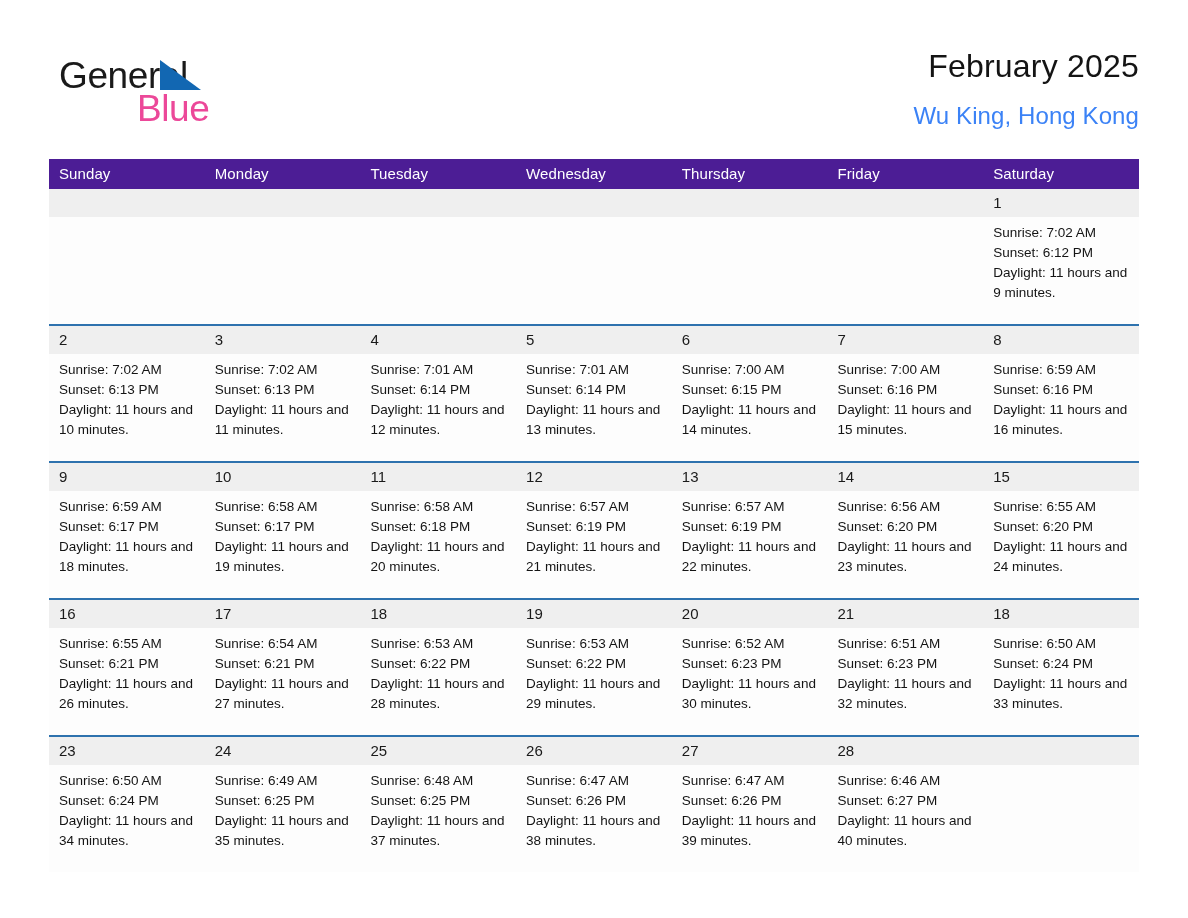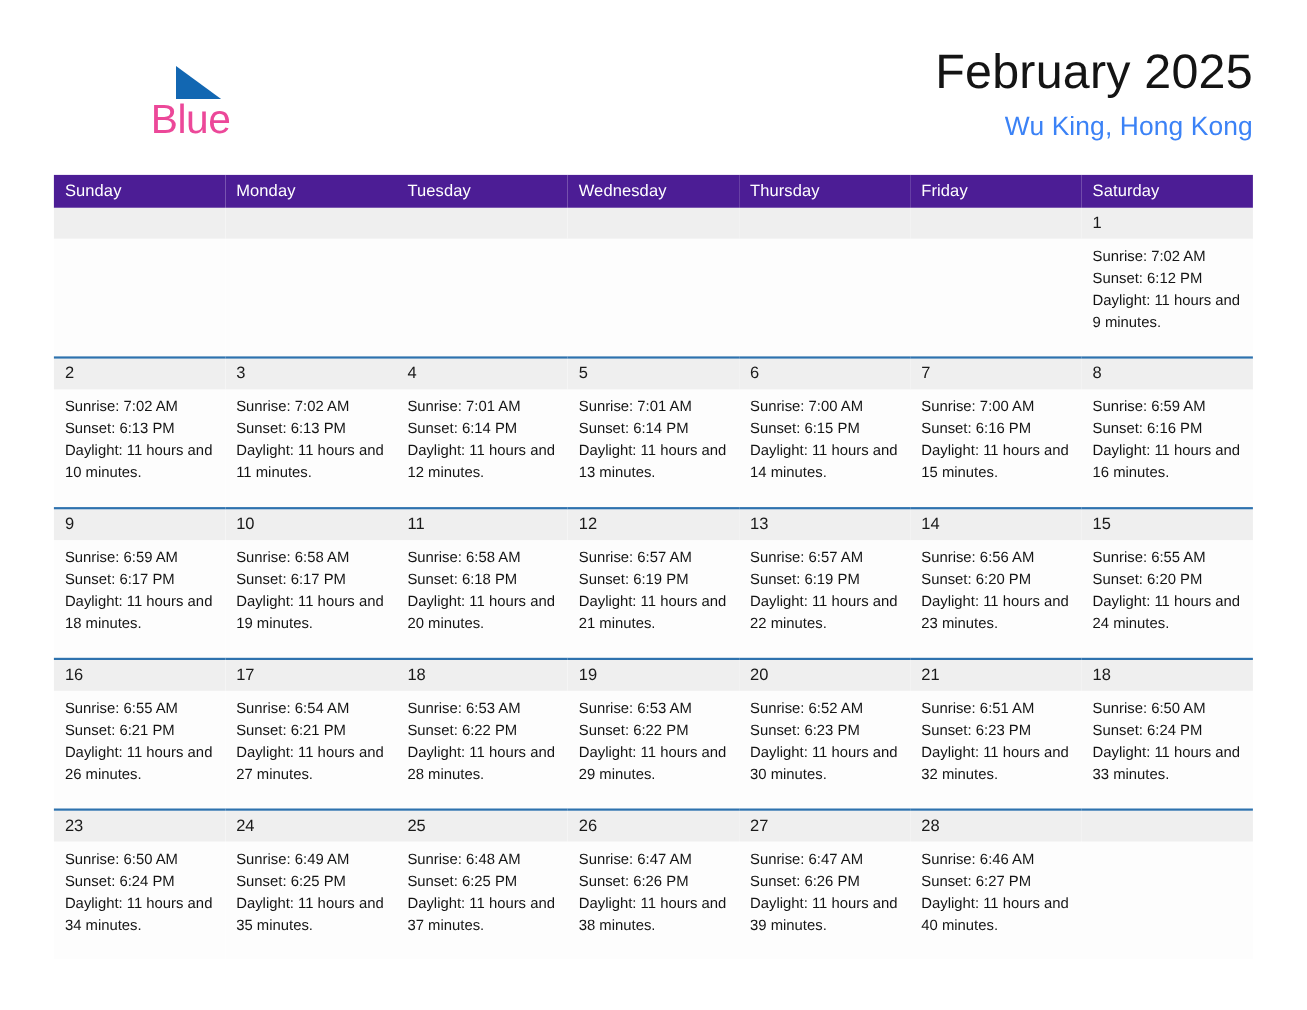--- a/index.html
+++ b/index.html
@@ -70,21 +70,21 @@
   }
 
   .titles {
     position: absolute;
     right: 0;
     top: 0;
     text-align: right;
     width: 700px;
   }
   .cal-title {
-    font-size: 44px;
+    font-size: 32px;
     line-height: 56px;
     font-weight: 400;
     color: #141414;
     letter-spacing: 0.2px;
   }
   .cal-subtitle {
     font-size: 24px;
     line-height: 32px;
     font-weight: 400;
     color: #3b82f6;
@@ -145,20 +145,21 @@
   .dayinfo .wrapline { white-space: normal; }
 </style>
 </head>
 <body>
 
 <div class="page">
 
   <div class="header">
 
     <div class="logo">
+      <span class="logo-general">General</span>
       <span class="logo-tri"></span>
       <span class="logo-blue">Blue</span>
     </div>
 
     <div class="titles">
       <div class="cal-title">February 2025</div>
       <div class="cal-subtitle">Wu King, Hong Kong</div>
     </div>
 
   </div>

